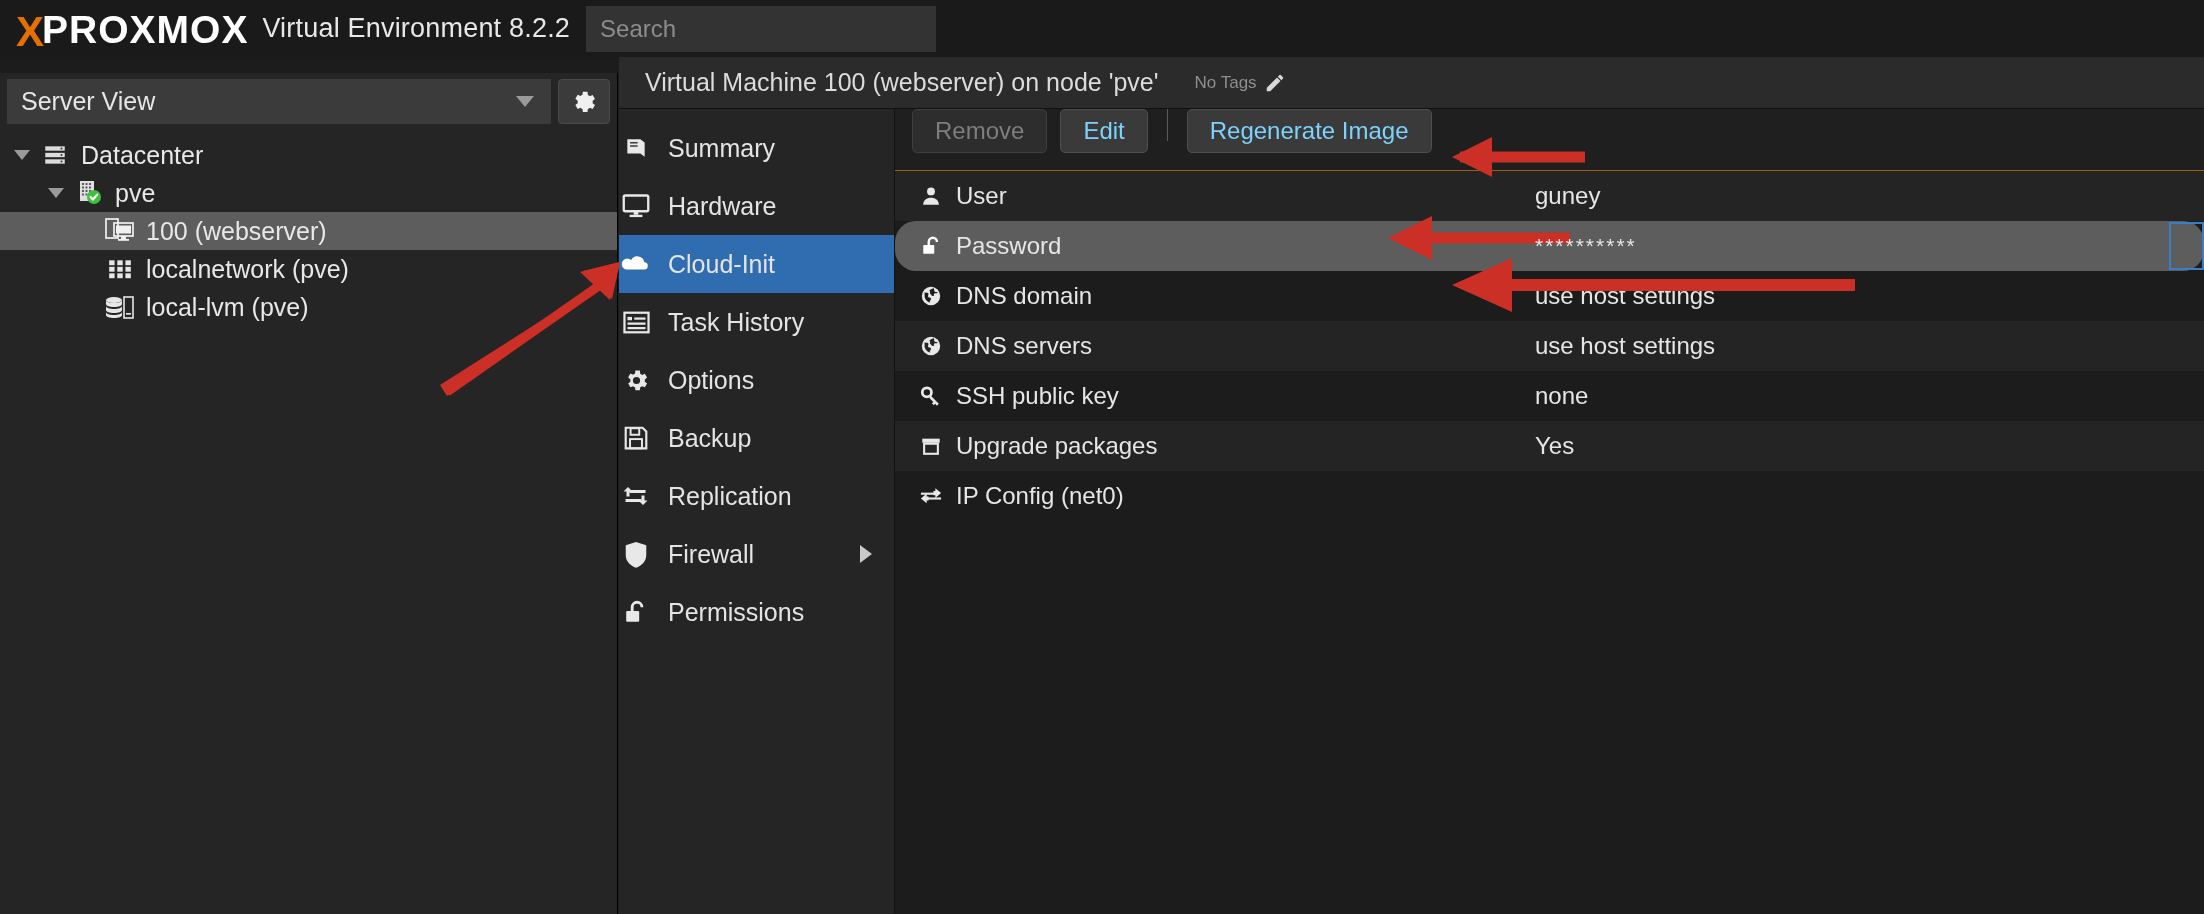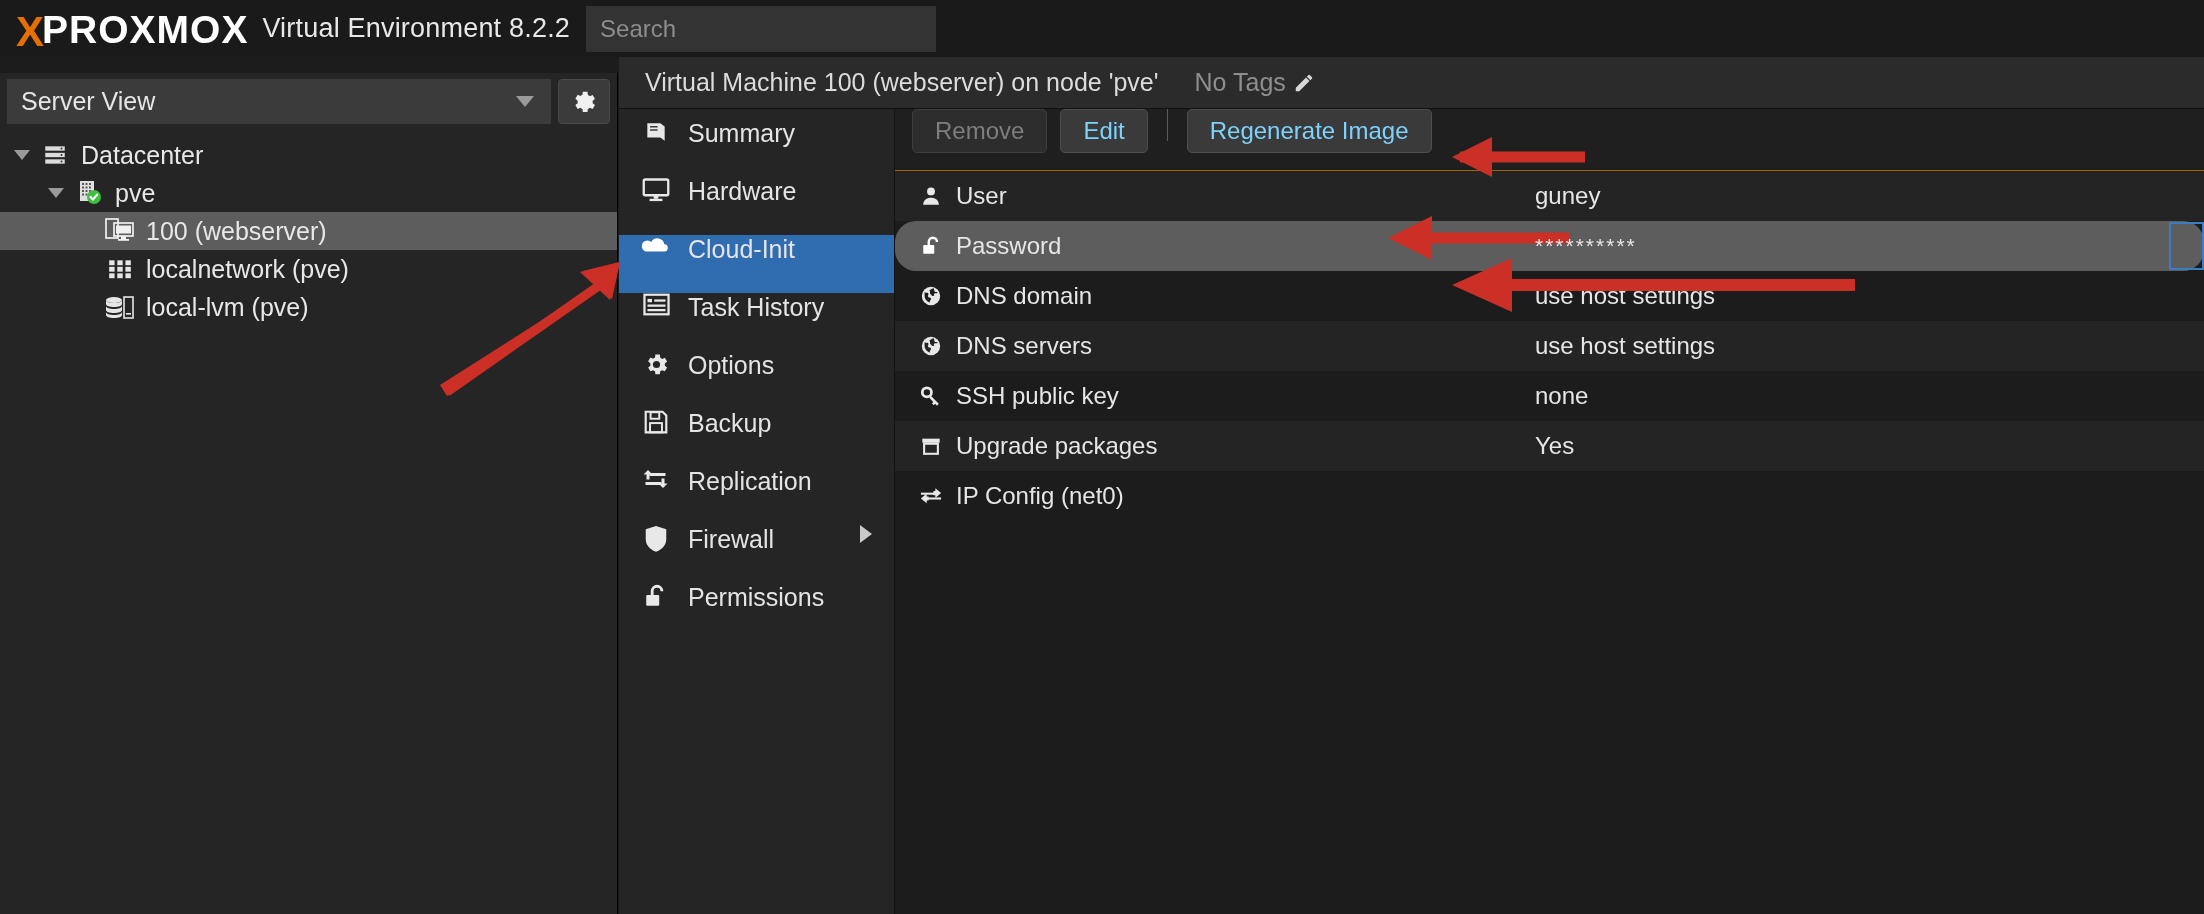--- a/index.html
+++ b/index.html
@@ -89,30 +89,30 @@
     position: absolute; left: 619px; top: 57px;
     width: 1585px; height: 857px; background: #1c1c1c;
   }
   .main-header {
     height: 52px; background: #2b2b2b;
     display: flex; align-items: center; padding-left: 26px;
     border-bottom: 1px solid #111;
   }
   .main-title { color: #dcdcdc; font-size: 25px; }
   .tags-wrap { display: flex; align-items: center; margin-left: 36px; gap: 7px; }
-  .no-tags { color: #8e8e8e; font-size: 25px; }
+  .no-tags { color: #8e8e8e; font-size: 17px; }
 
   .main-body { display: flex; height: 805px; }
   .navmenu {
     width: 276px; background: #252525; padding-top: 10px;
     border-right: 1px solid #111; flex: none;
   }
   .nav-item {
-    display: flex; align-items: flex-start; height: 58px;
-    color: #e4e4e4; font-size: 25px; padding-left: 20px; position: relative;
+    display: flex; align-items: center; height: 58px;
+    color: #e4e4e4; font-size: 25px; position: relative;
   }
   .nav-item.active { background: #2f6cb0; }
   .nav-icon {
     width: 34px; margin-right: 15px; flex: none;
     display: flex; align-items: center; justify-content: center;
   }
   .nav-caret {
     position: absolute; right: 22px;
     width: 0; height: 0;
     border-top: 9px solid transparent; border-bottom: 9px solid transparent;

